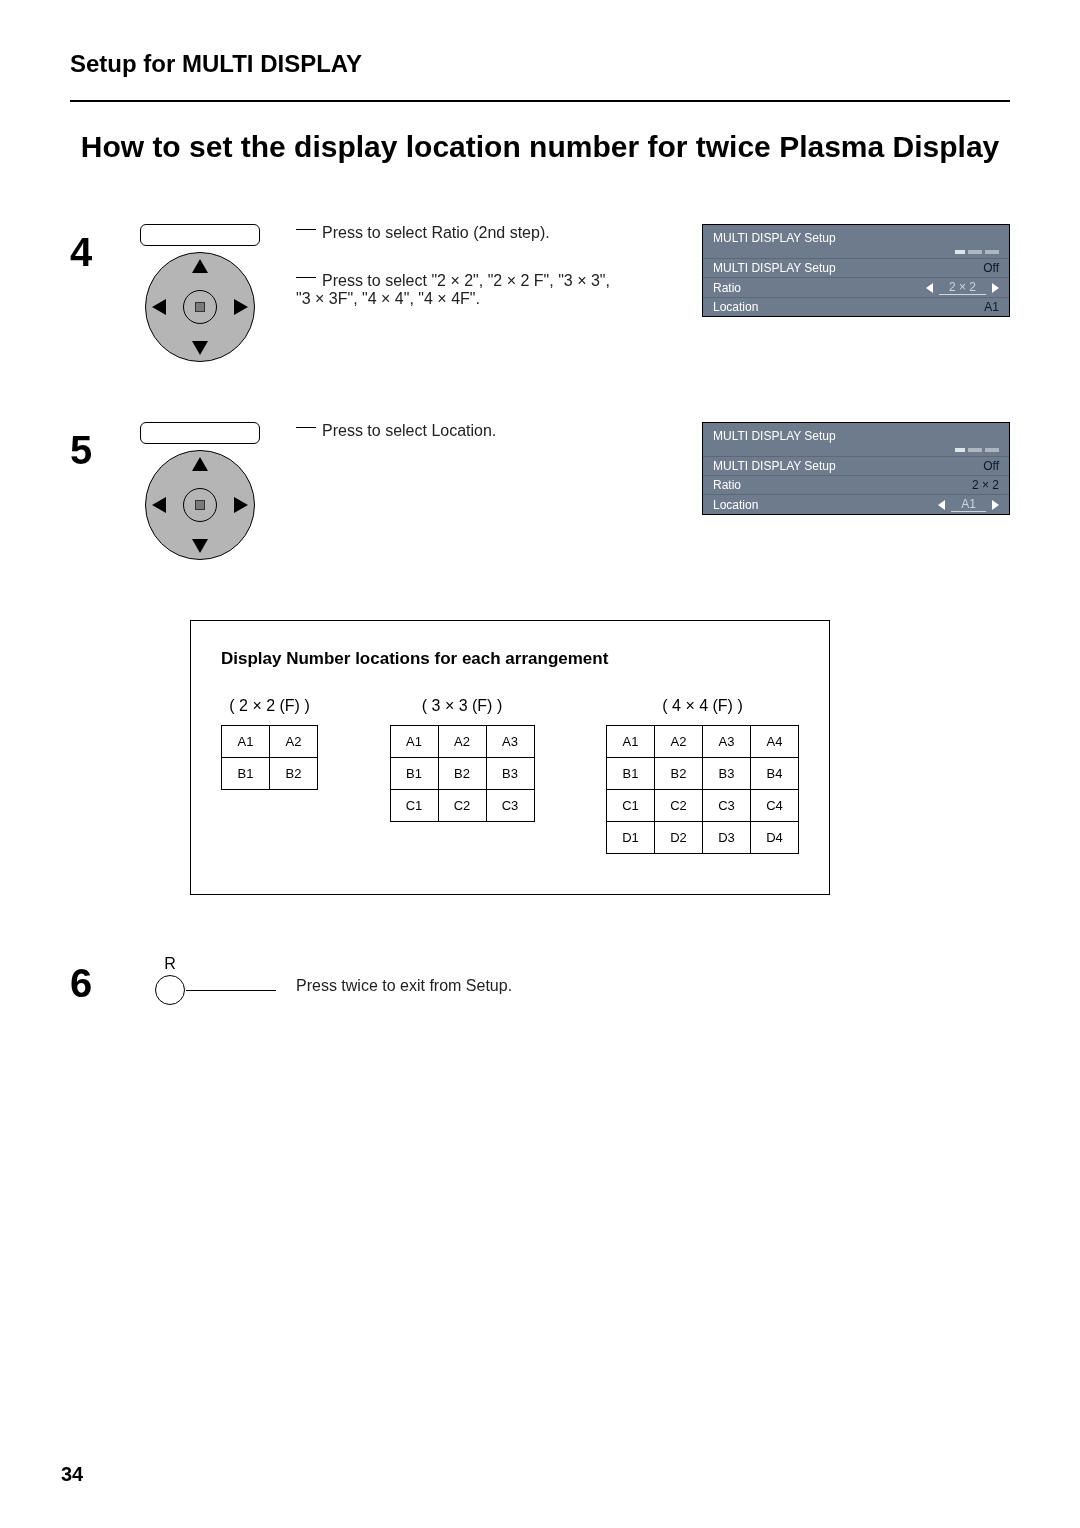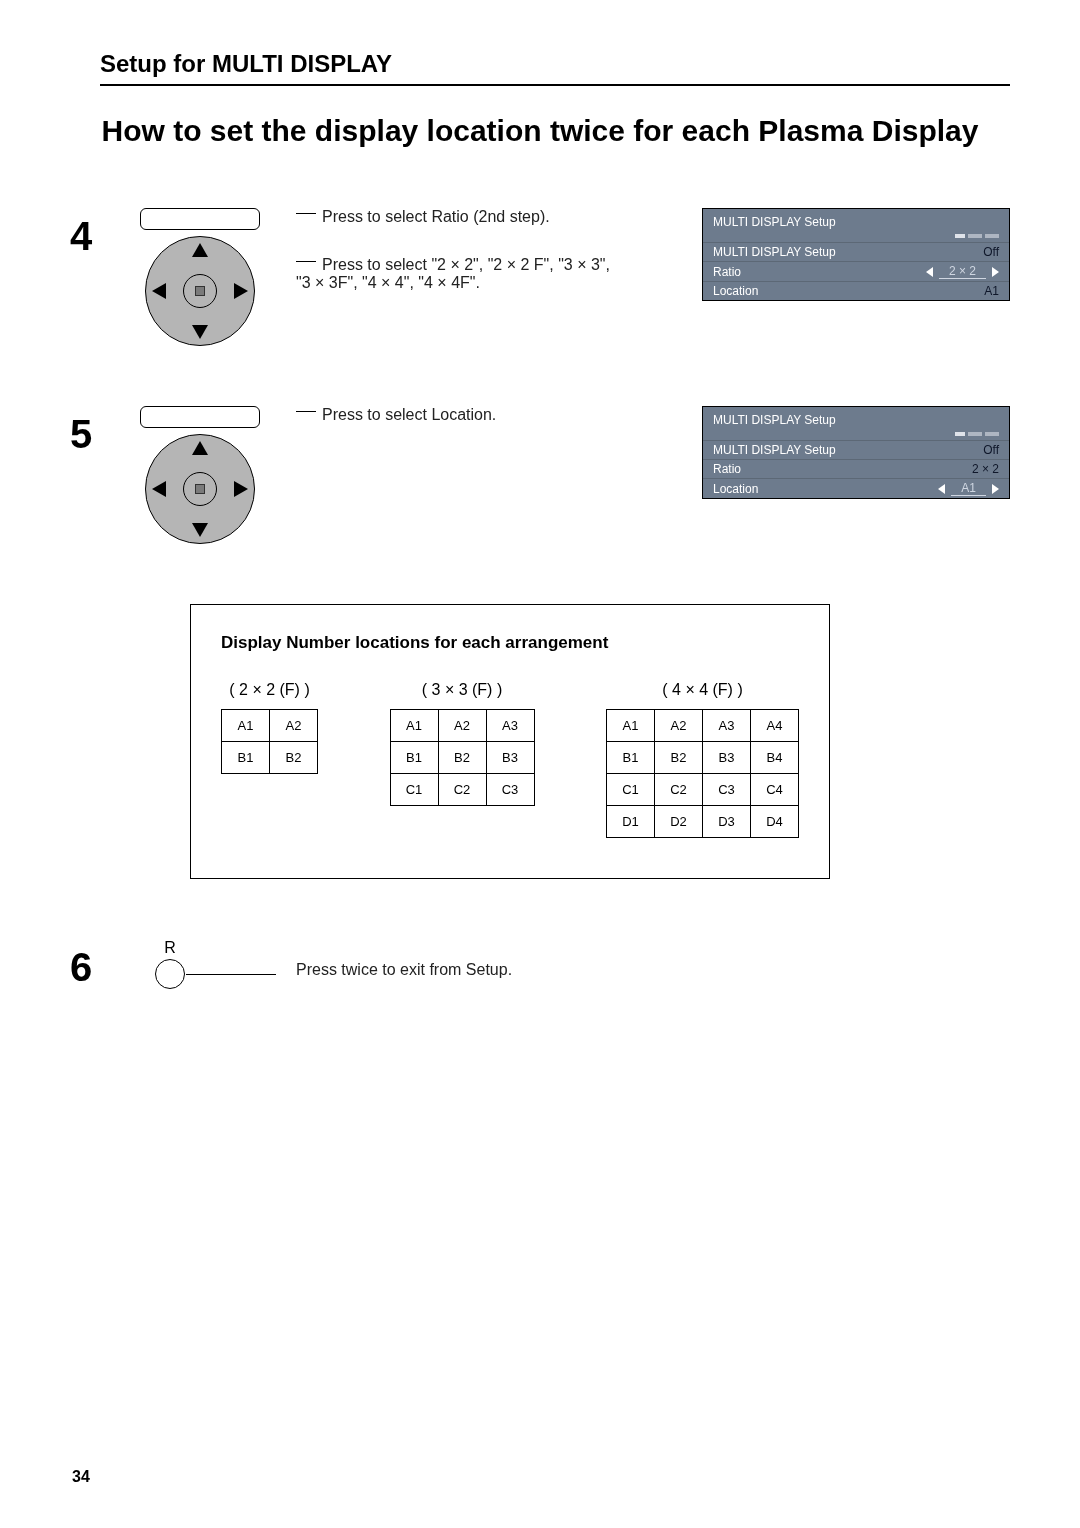--- a/index.html
+++ b/index.html
@@ -9,23 +9,22 @@
     color: #000;
     width: 1080px;
     height: 1528px;
     position: relative;
     padding: 50px 70px 40px 70px;
   }
   .section-title {
     font-size: 24px;
     font-weight: bold;
     border-bottom: 2px solid #000;
-    padding-bottom: 6px;
+    padding-bottom: 22px;
     margin-bottom: 28px;
-    margin-left: 30px;
   }
   .main-title {
     font-size: 30px;
     font-weight: bold;
     text-align: center;
     margin: 20px 0 60px 0;
   }
   .step-row {
     display: flex;
     align-items: flex-start;
@@ -180,31 +179,31 @@
     margin-left:-60px;
   }
   .r-line {
     position:absolute;
     left:30px; top:50%;
     width:90px;
     border-top:1.5px solid #000;
   }
   .page-num {
     position:absolute;
-    left:72px;
+    left:61px;
     bottom:42px;
-    font-size:16px;
+    font-size:20px;
     font-weight:bold;
   }
 </style>
 </head>
 <body>
 
 <div class="section-title">Setup for MULTI DISPLAY</div>
-<div class="main-title">How to set the display location twice for each Plasma Display</div>
+<div class="main-title">How to set the display location number for twice Plasma Display</div>
 
 <div class="step-row">
   <div class="step-num">4</div>
   <div class="dpad-wrap">
     <div class="dpad-top"></div>
     <div class="dpad-circle">
       <div class="arrow up"></div>
       <div class="arrow down"></div>
       <div class="arrow left"></div>
       <div class="arrow right"></div>

